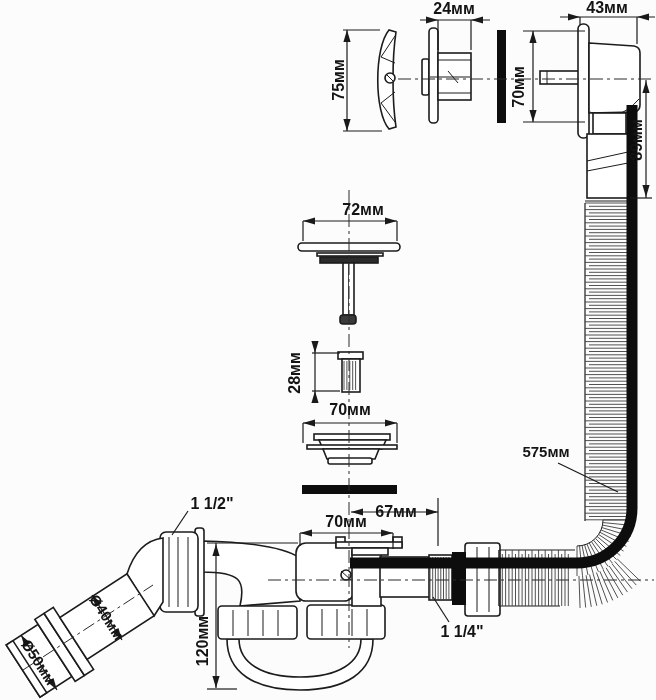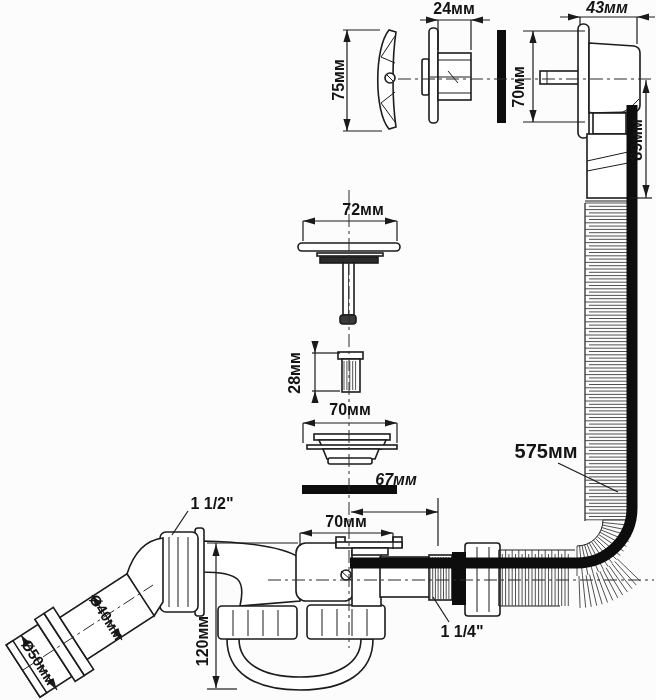--- a/index.html
+++ b/index.html
@@ -3,21 +3,21 @@
 <meta charset="utf-8">
 <style>
   html,body{margin:0;padding:0;background:#e8e8e8;}
   .page{position:relative;width:656px;height:700px;background:#fcfcfc;overflow:hidden;
         font-family:"Liberation Sans","DejaVu Sans",sans-serif;}
   svg{position:absolute;left:0;top:0;}
   .lbl{position:absolute;transform:translate(-50%,-50%);font-weight:bold;font-size:16px;
        color:#141414;white-space:nowrap;letter-spacing:0px;line-height:1;}
   .r90{transform:translate(-50%,-50%) rotate(-90deg);}
   .r57{transform:translate(-50%,-50%) rotate(57deg);font-size:15px;}
-  .sm{font-size:20px;}
+  .sm{font-size:15px;}
 </style>
 </head>
 <body>
 
 <div class="page">
 
 <svg id="art" width="656" height="700" viewBox="0 0 656 700">
 
   <g fill="#ffffff" stroke="#1c1c1c" stroke-width="1.6">
 
@@ -380,28 +380,28 @@
   <g stroke="#2a2a2a" stroke-width="1" stroke-dasharray="13 4 3 4" fill="none">
     <line x1="398" y1="79" x2="652" y2="79"></line>
     <line x1="349" y1="190" x2="349" y2="648"></line>
     <line x1="268" y1="580" x2="654" y2="580"></line>
     <line x1="23" y1="670" x2="153" y2="585"></line>
   </g>
 </svg>
 
 <div class="lbl r90" style="left:339px;top:80px;">75мм</div>
 <div class="lbl" style="left:454px;top:9px;text-align:right;">24мм</div>
-<div class="lbl" style="left:607px;top:8px;font-style:italic;">43мм</div>
+<div class="lbl" style="left:607px;top:8px;">43мм</div>
 <div class="lbl r90" style="left:519px;top:87px;">70мм</div>
 <div class="lbl r90" style="left:637px;top:140px;">89мм</div>
 <div class="lbl" style="left:350px;top:210px;margin-left:13px;">72мм</div>
 <div class="lbl r90" style="left:295px;top:373px;">28мм</div>
 <div class="lbl" style="left:350px;top:410px;">70мм</div>
 <div class="lbl sm" style="left:546px;top:451px;">575мм</div>
-<div class="lbl" style="left:396px;top:480px;font-style:italic;">67мм</div>
+<div class="lbl" style="left:396px;top:512px;">67мм</div>
 <div class="lbl" style="left:346px;top:522px;">70мм</div>
 <div class="lbl" style="left:212px;top:504px;">1 1/2"</div>
 <div class="lbl r57" style="left:107px;top:617px;">Ø40мм</div>
 <div class="lbl r57" style="left:39px;top:662px;">Ø50мм</div>
 <div class="lbl r90" style="left:203px;top:641px;">120мм</div>
 <div class="lbl" style="left:462px;top:632px;">1 1/4"</div>
 
 </div>
 
 </body></html>

